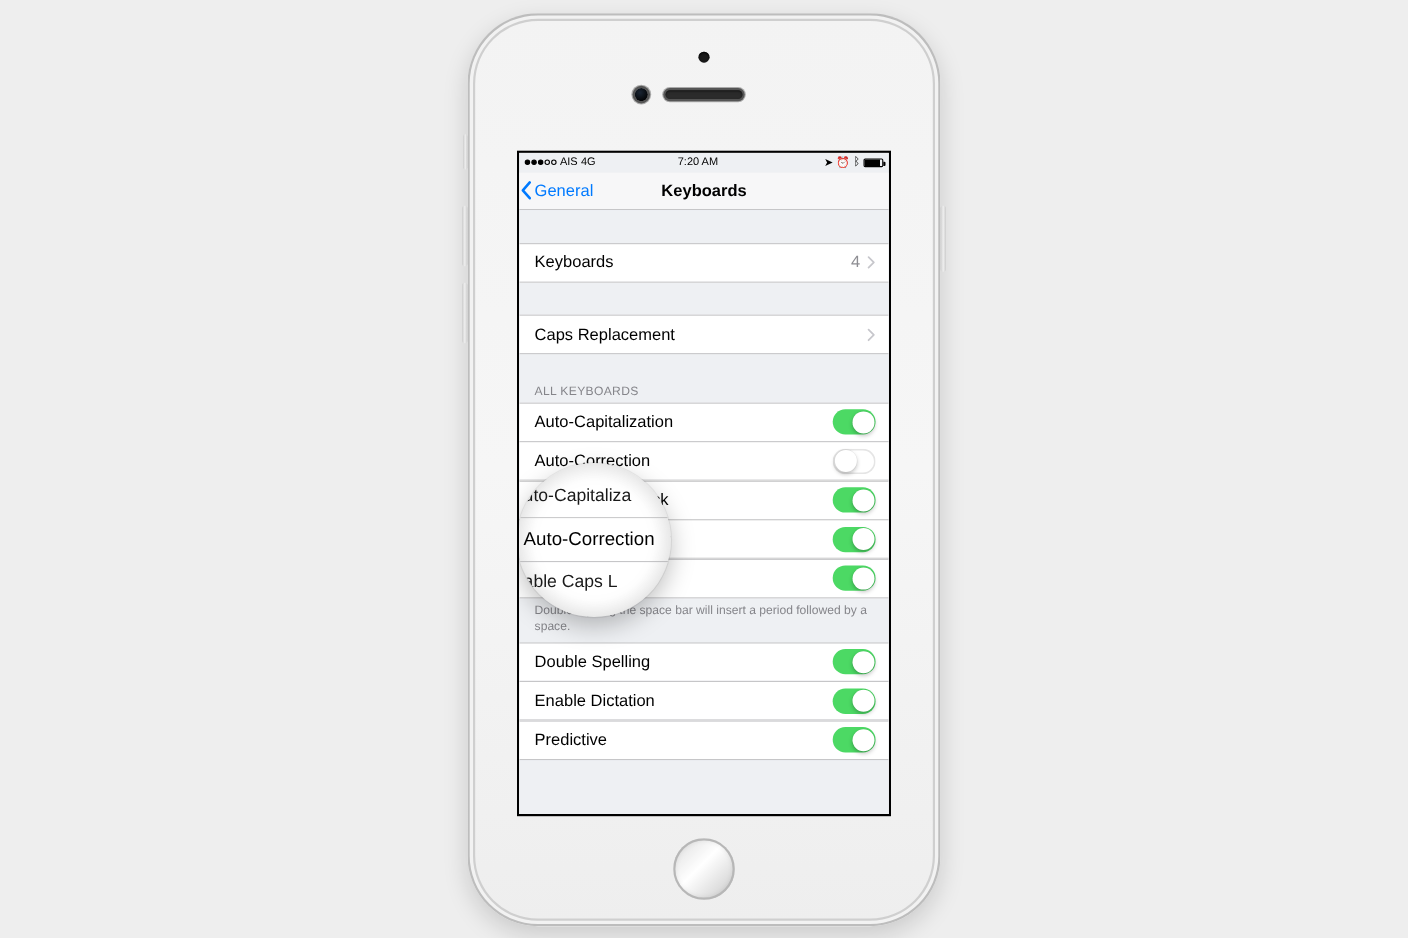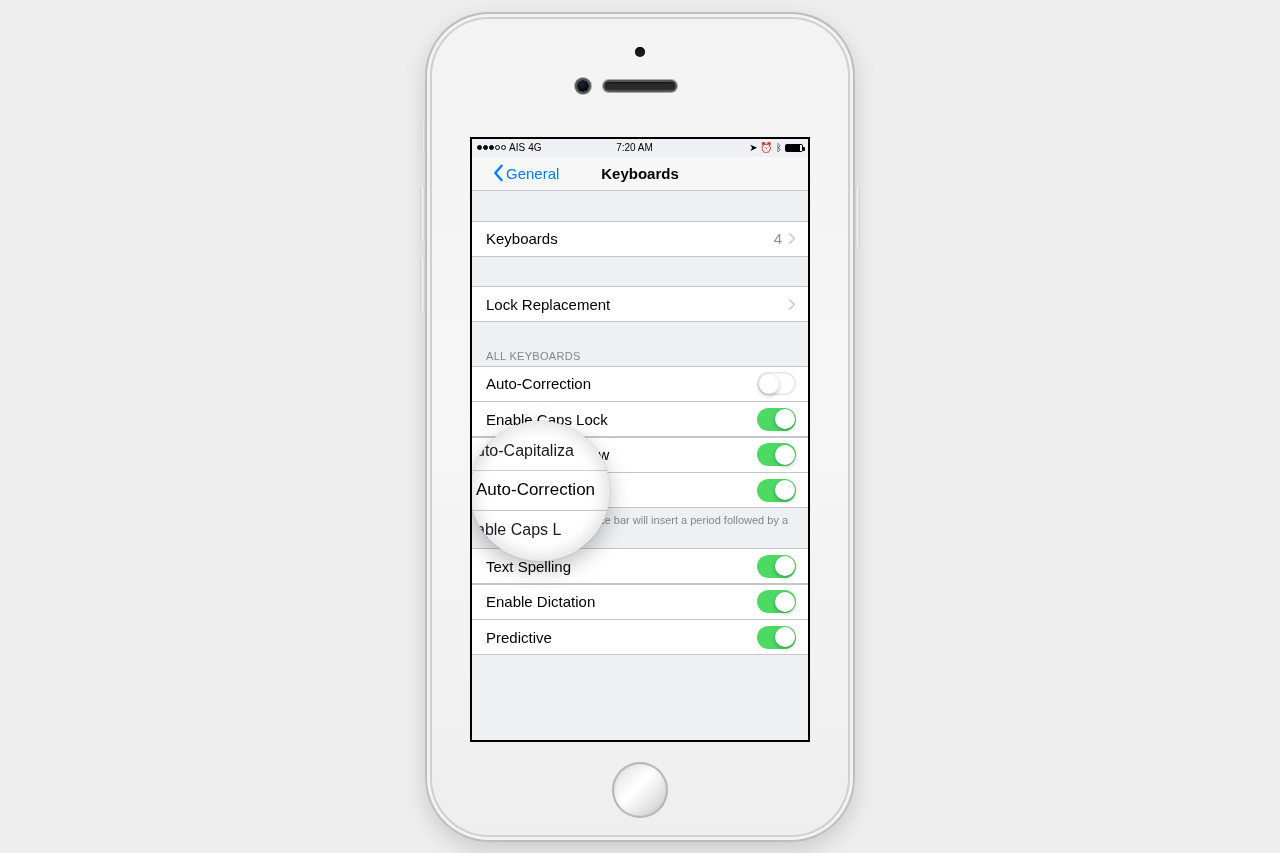--- a/index.html
+++ b/index.html
@@ -80,21 +80,21 @@
     width:18px; height:8px; border:1px solid #000; border-radius:1.5px; position:relative;
   }
   .battery::after{ content:""; position:absolute; right:-3px; top:2px; width:2px; height:4px; background:#000; border-radius:0 1px 1px 0;}
   .battery i{ display:block; width:85%; height:100%; background:#000;}
 
   
   .navbar {
     height:34px; background:#f7f7f8; border-bottom:1px solid #c6c6c8; position:relative;
     display:flex; align-items:center;
   }
-  .nav-back { display:flex; align-items:center; gap:2px; color:#007aff; font-size:15px; padding-left:20px;}
+  .nav-back { display:flex; align-items:center; gap:2px; color:#007aff; font-size:15px; padding-left:0;}
   .nav-back svg{ width:12px; height:18px;}
   .nav-title { position:absolute; left:0; right:0; text-align:center; font-weight:600; font-size:15px;}
 
   .content {
     position:absolute; top:52px; left:0; right:0; bottom:0; overflow:hidden;
     background:#eef0f3;
   }
 
   .group-hdr {
     font-size:11px; color:#85858a; padding:6px 14px 4px; text-transform:uppercase; letter-spacing:.3px;border-radius:10px;
@@ -210,31 +210,37 @@
             <span>4</span>
             <svg class="chevron" viewBox="0 0 10 16">
                 <path d="M2 2 L8 8 L2 14" fill="none" stroke="#c7c7cc" stroke-width="2" stroke-linecap="round" stroke-linejoin="round"></path>
               </svg>
           </span>
         </div>
 
         <div style="height:30px"></div>
 
         <div class="cell">
-          <span>Lock Replacement</span>
+          <span>Caps Replacement</span>
           <span class="cell-value">
             <svg class="chevron" viewBox="0 0 10 16">
                 <path d="M2 2 L8 8 L2 14" fill="none" stroke="#c7c7cc" stroke-width="2" stroke-linecap="round" stroke-linejoin="round"></path>
               </svg>
           </span>
         </div>
 
         <div class="group-hdr" style="padding-top:28px">ALL KEYBOARDS</div>
 
         <div class="cell">
+          <span>Auto-Capitalization</span>
+          <span class="switch on">
+              <span class="knob"></span>
+            </span>
+        </div>
+        <div class="cell">
           <span>Auto-Correction</span>
           <span class="switch off">
               <span class="knob"></span>
             </span>
         </div>
         <div class="cell">
           <span>Enable Caps Lock</span>
           <span class="switch on">
               <span class="knob"></span>
             </span>
@@ -249,21 +255,21 @@
           <span>"." Shortcut</span>
           <span class="switch on">
               <span class="knob"></span>
             </span>
         </div>
 
         <div class="group-ftr">Double tapping the space bar will insert a period followed by a space.</div>
 
 
         <div class="cell">
-          <span>Text Spelling</span>
+          <span>Double Spelling</span>
           <span class="switch on">
               <span class="knob"></span>
             </span>
         </div>
         <div class="cell">
           <span>Enable Dictation</span>
           <span class="switch on">
               <span class="knob"></span>
             </span>
         </div>

